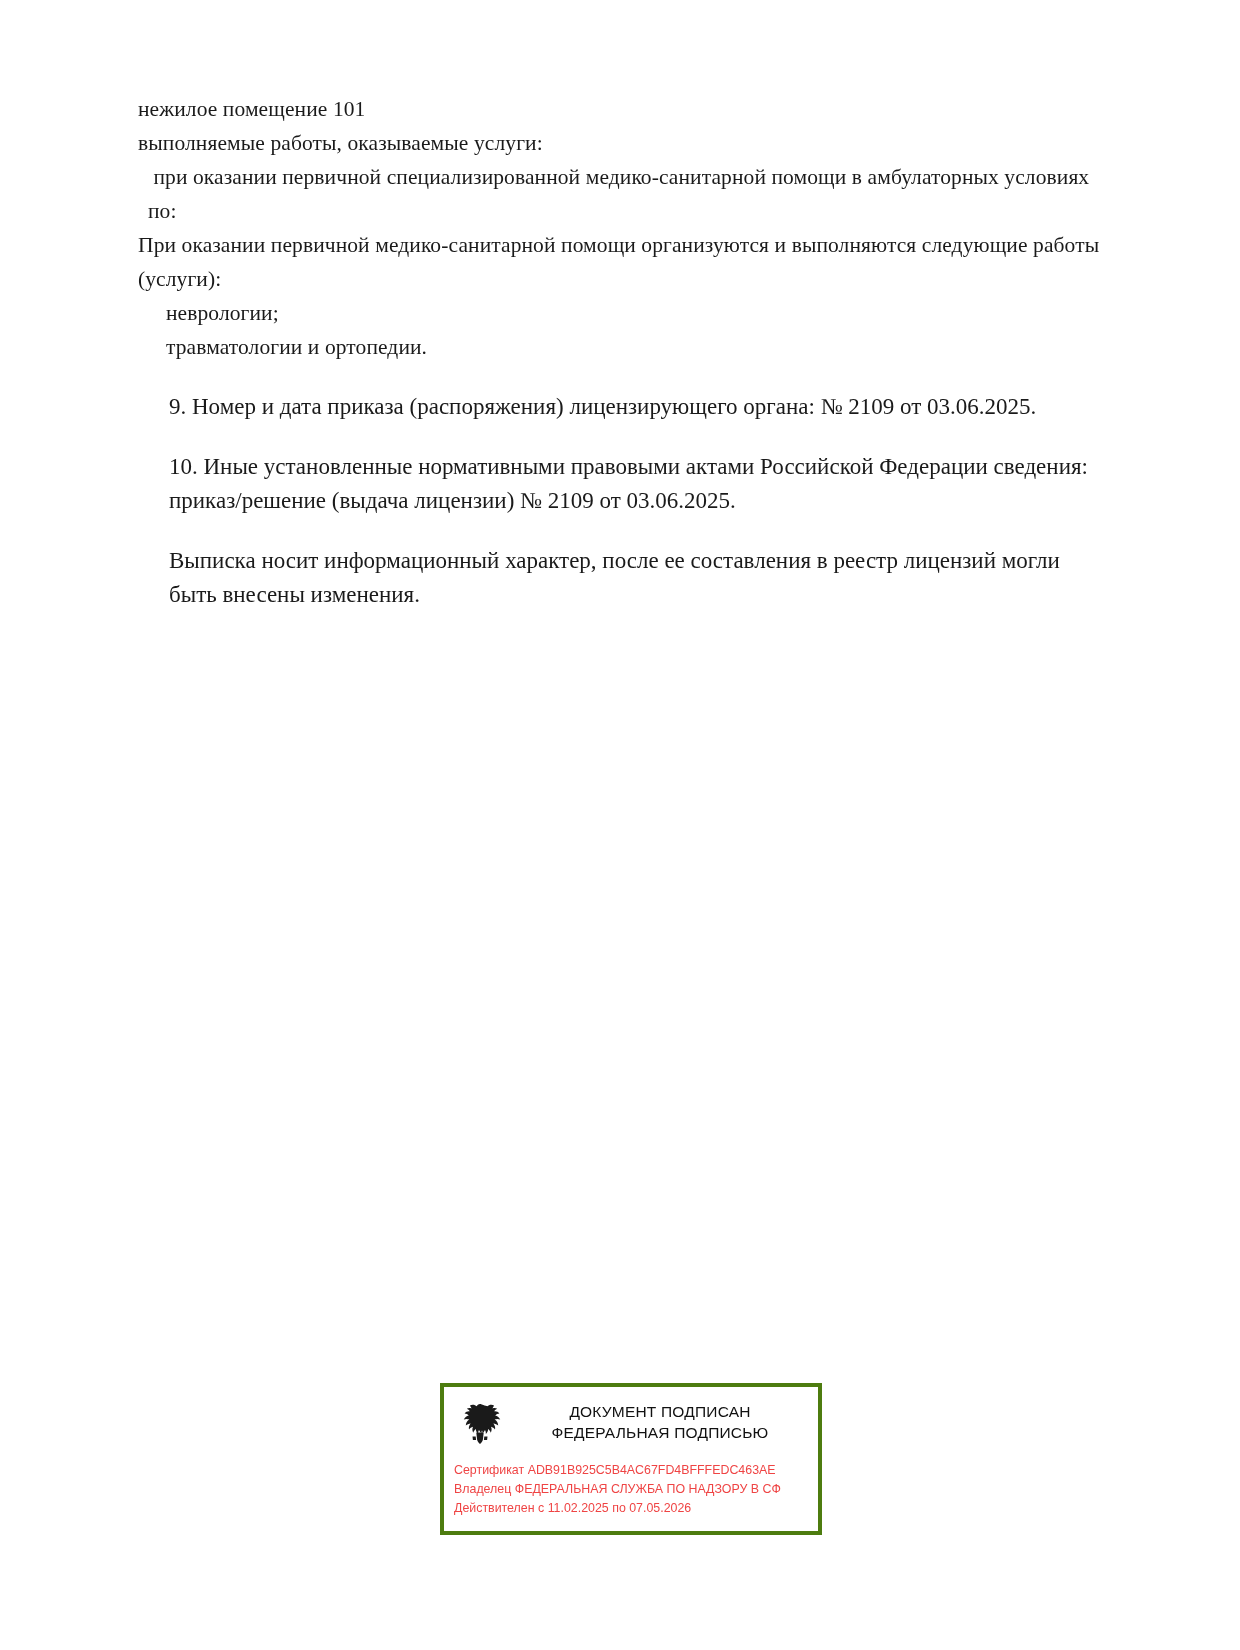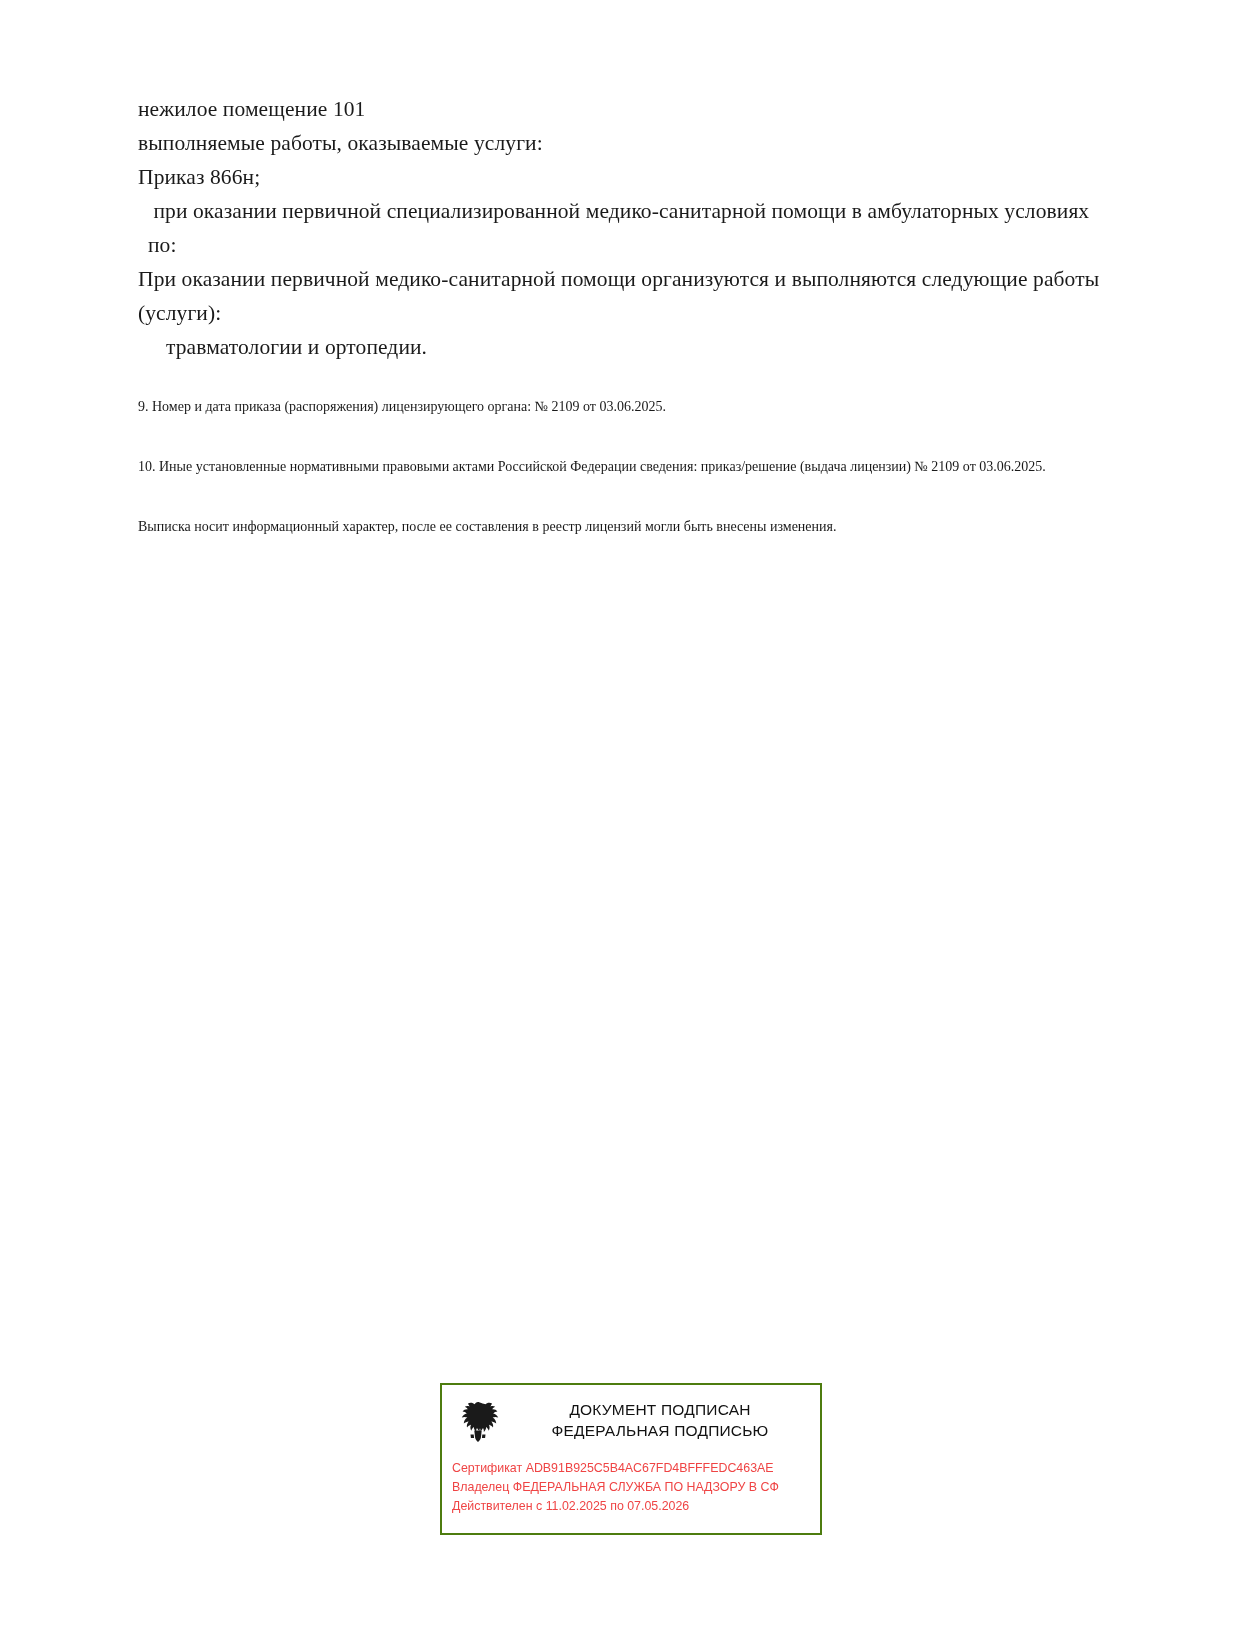--- a/index.html
+++ b/index.html
@@ -32,32 +32,33 @@
   .line {
     font-size: 21.5px;
     line-height: 34px;
     white-space: pre-wrap;
     letter-spacing: 0.1px;
   }
   .indent-1 { padding-left: 10px; }
   .indent-2 { padding-left: 28px; }
   .gap-md { height: 26px; }
   .para {
-    font-size: 14px;
+    font-size: 23px;
     line-height: 34px;
+    margin-left: 31px;
   }
 
   
   .stamp {
     position: absolute;
     left: 440px;
     top: 1383px;
     width: 382px;
     height: 152px;
-    border: 2px solid #4d7c0f;
+    border: 4px solid #4d7c0f;
     background: #fff;
     box-sizing: border-box;
   }
   .stamp-top {
     display: flex;
     align-items: flex-start;
     padding: 10px 6px 0 8px;
   }
   .emblem {
     width: 56px;
@@ -91,23 +92,23 @@
 </style>
 </head>
 <body>
 
 <div class="page">
 
   <div class="content">
 
     <div class="line">нежилое помещение 101</div>
     <div class="line">выполняемые работы, оказываемые услуги:</div>
-    <div class="line">Приказ 866н;</div>
     <div class="line indent-1"> при оказании первичной специализированной медико-санитарной помощи в амбулаторных условиях по:</div>
     <div class="line">При оказании первичной медико-санитарной помощи организуются и выполняются следующие работы (услуги):</div>
+    <div class="line indent-2">неврологии;</div>
     <div class="line indent-2">травматологии и ортопедии.</div>
 
     <div class="gap-md"></div>
 
     <div class="para">9. Номер и дата приказа (распоряжения) лицензирующего органа: № 2109 от 03.06.2025.</div>
 
     <div class="gap-md"></div>
 
     <div class="para">10. Иные установленные нормативными правовыми актами Российской Федерации сведения: приказ/решение (выдача лицензии) № 2109 от 03.06.2025.</div>
 

